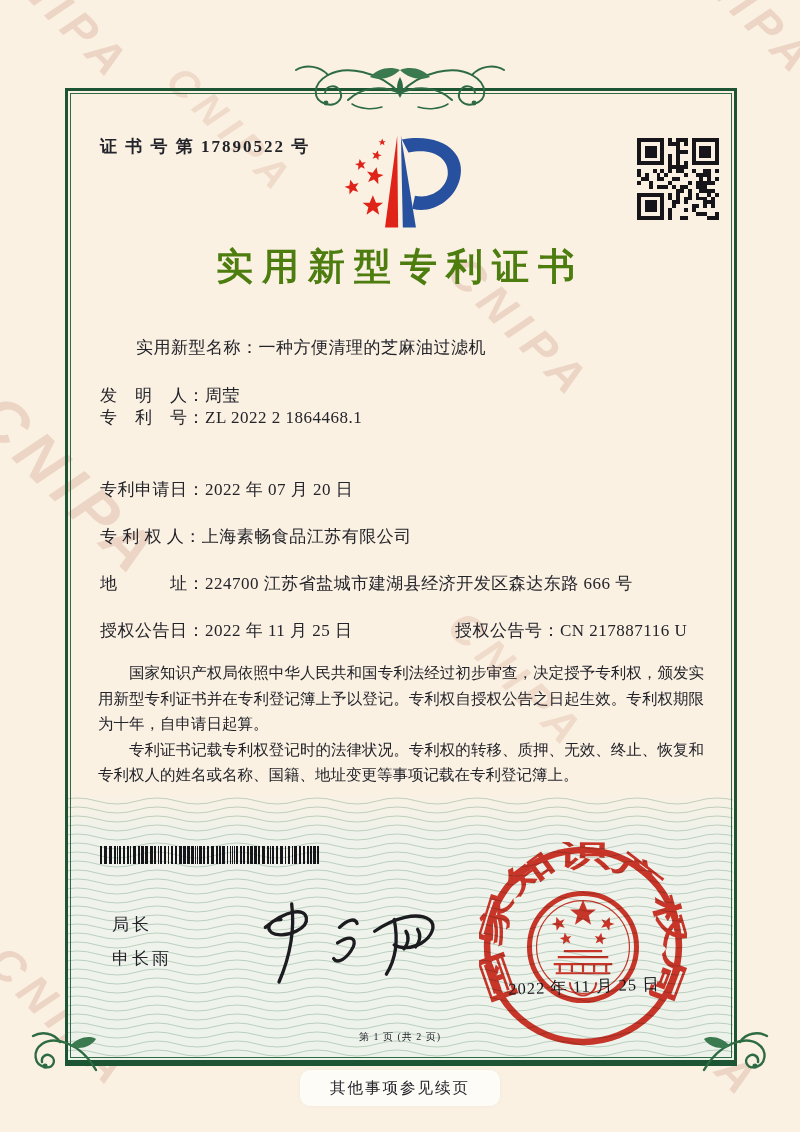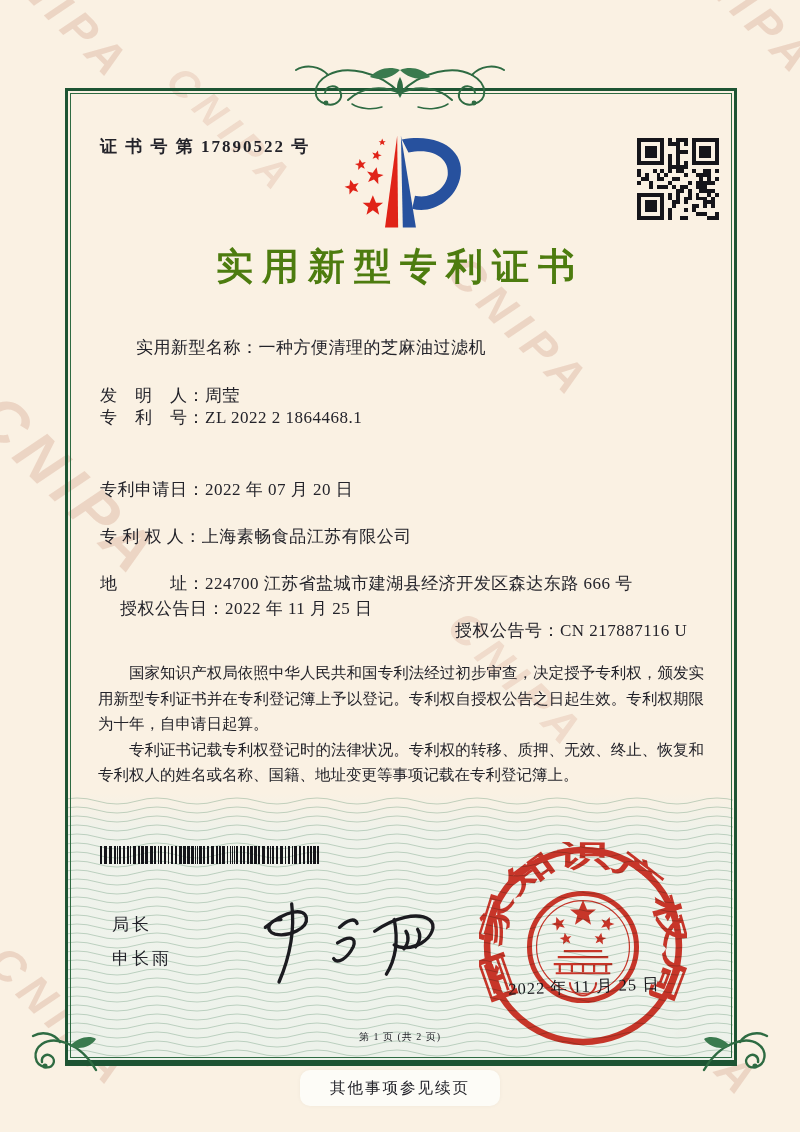--- a/index.html
+++ b/index.html
@@ -41,21 +41,21 @@
   .waves svg{display:block;}
   .cert-no{position:absolute; left:100px; top:135px; font-size:17px; letter-spacing:2px;font-weight:bold;}
   .logo{position:absolute; left:328px; top:132px; width:144px; height:103px;}
   .qr{position:absolute; left:637px; top:138px; width:82px; height:82px;}
   .title{
     position:absolute; left:0; top:242px; width:100%; text-align:center;
     font-size:37px; font-weight:bold; letter-spacing:9px; color:#4d7c0f;
   }
   .field{position:absolute; left:100px; font-size:17px; white-space:nowrap; letter-spacing:0.5px;}
   .f1{top:336px;margin-left:36px;} .f2{top:384px;} .f3{top:406px;} .f4{top:478px;}
-  .f5{top:525px;} .f6{top:572px;} .f7{top:597px;margin-left:20px;}
+  .f5{top:525px;} .f6{top:572px;} .f7{top:619px;}
   .grant-no{position:absolute; left:455px; top:619px; font-size:17px; white-space:nowrap; letter-spacing:0.5px;}
   .paras{
     position:absolute; left:98px; top:660px; width:606px;
     font-size:15.5px; line-height:25.5px; text-align:justify; color:#23232a;
   }
   .paras p{margin:0; text-indent:2em;}
   .barcode{position:absolute; left:100px; top:846px; width:222px; height:18px;}
   .director-title{position:absolute; left:112px; top:913px; font-size:17px; letter-spacing:3px;}
   .director-name{position:absolute; left:112px; top:947px; font-size:17px; letter-spacing:3px;}
   .signature{position:absolute; left:238px; top:898px; width:205px; height:88px;}

